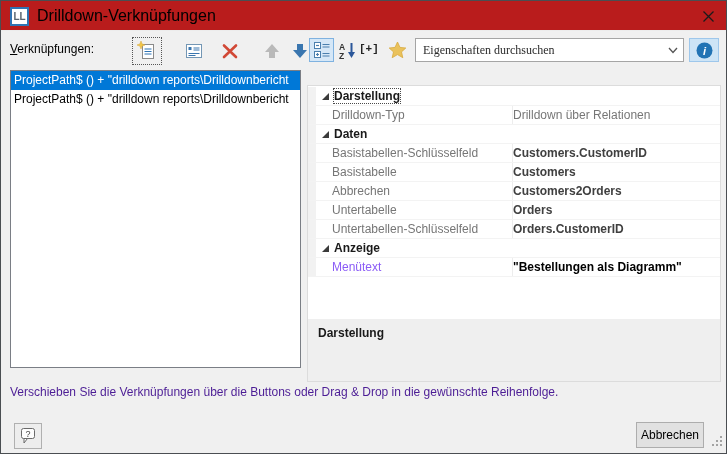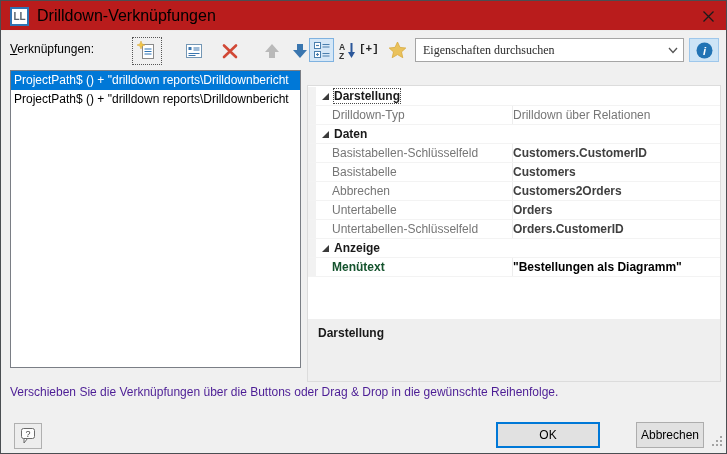--- a/index.html
+++ b/index.html
@@ -37,21 +37,21 @@
   .prop-panel { position:absolute; left:306px; top:68px; width:414px; height:297px; background:#fff; border:1px solid #dcdcdc; display:flex; flex-direction:column;margin-top:16px; }
   .rows { padding-top:1px; }
   .prow, .pcat { display:flex; height:19px; align-items:center; border-bottom:1px solid #f3f3f3; }
   .gutter { width:8px; align-self:stretch; background:#f2f2f2; }
   .pcat .tri { width:18px; display:flex; justify-content:center; align-items:center; }
   .pcat .cat-name { font-weight:bold; color:#1a1a1a; }
   .cat-focus { outline:1px dotted #4a4a4a; }
   .plabel { width:196px; padding-left:16px; color:#767676; white-space:nowrap; overflow:hidden; }
   .pvalue { flex:1; align-self:stretch; display:flex; align-items:center; border-left:1px solid #ededed; font-weight:bold; color:#404040; white-space:nowrap; overflow:hidden; }
   .prow.readonly .pvalue { font-weight:normal; color:#767676; }
-  .prow.active .plabel { color:#14532d;font-weight:bold; }
+  .prow.active .plabel { color:#8b5cf6; }
   .prow.active .pvalue { color:#000; }
   .filler { flex:1; background:#fff; }
   .desc { height:62px; background:#efefef; padding:7px 10px; }
   .desc-title { font-weight:bold; color:#1a1a1a; }
 
   
   .hint { position:absolute; left:9px; top:384px; color:#4c1d95; }
   .help-btn { position:absolute; left:13px; top:422px; width:28px; height:26px; background:#ededed; border:1px solid #b0b0b0; display:flex; align-items:center; justify-content:center; }
   .btn { position:absolute; top:421px; height:26px; background:#e1e1e1; border:1px solid #adadad; display:flex; align-items:center; justify-content:center; font-size:12px; color:#000; }
   .btn-ok { left:495px; width:104px; border:2px solid #0078d7; }
@@ -226,21 +226,20 @@
 
   <div class="hint">Verschieben Sie die Verknüpfungen über die Buttons oder Drag &amp; Drop in die gewünschte Reihenfolge.</div>
 
   <div class="help-btn">
     <svg width="19" height="18" viewBox="0 0 19 18">
       <rect x="2.5" y="1.5" width="13" height="10" rx="2" fill="#fdfdfd" stroke="#6a6a6a"></rect>
       <path d="M5 11.5 L8.5 11.5 L5 16 Z" fill="#fdfdfd" stroke="#6a6a6a" stroke-width="1"></path>
       <text x="9" y="9.5" font-size="9" fill="#444" text-anchor="middle">?</text>
     </svg>
   </div>
-  <div class="btn btn-ok">OK</div>
   <div class="btn btn-cancel">Abbrechen</div>
 
   <div class="grip">
     <svg width="12" height="12" viewBox="0 0 12 12">
       <rect x="9" y="9" width="2" height="2" fill="#a3a3a3"></rect>
       <rect x="9" y="5" width="2" height="2" fill="#a3a3a3"></rect>
       <rect x="5" y="9" width="2" height="2" fill="#a3a3a3"></rect>
       <rect x="9" y="1" width="2" height="2" fill="#a3a3a3"></rect>
       <rect x="1" y="9" width="2" height="2" fill="#a3a3a3"></rect>
       <rect x="5" y="5" width="2" height="2" fill="#a3a3a3"></rect>

